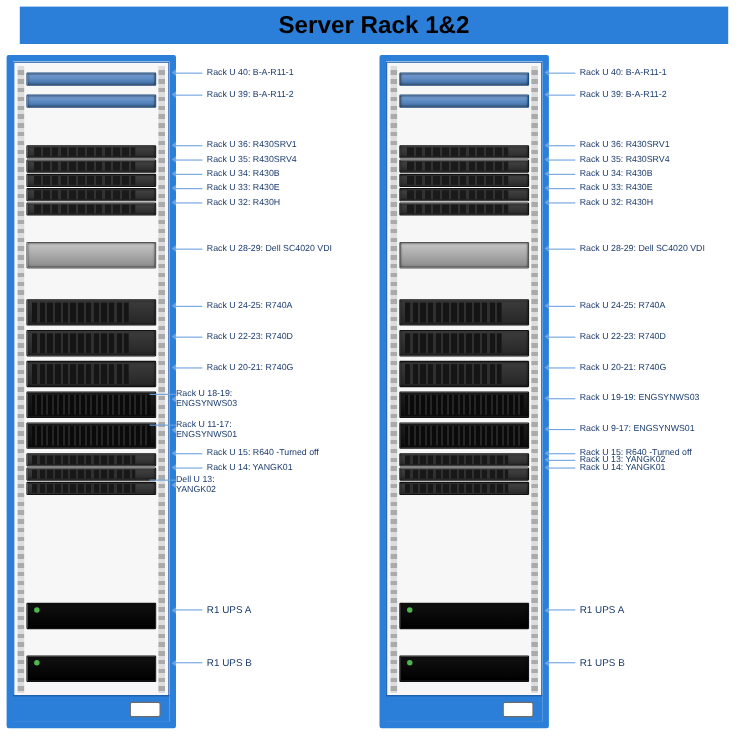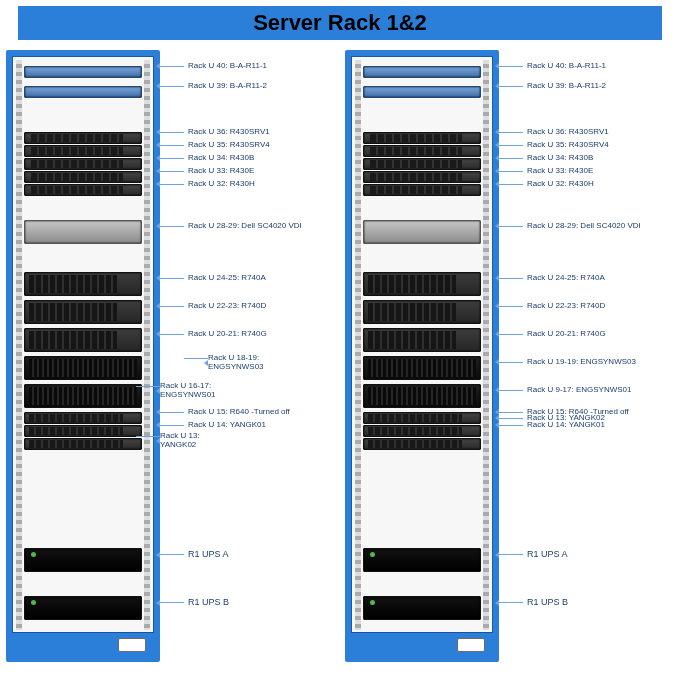--- a/index.html
+++ b/index.html
@@ -129,41 +129,41 @@
           <span>Rack U 24-25: R740A</span>
         </div>
         <div class="lbl" style="top: 252px;">
           <span class="arrowhead"></span>
           <span>Rack U 22-23: R740D</span>
         </div>
         <div class="lbl" style="top: 280px;">
           <span class="arrowhead"></span>
           <span>Rack U 20-21: R740G</span>
         </div>
-        <div class="lbl multi" style="top: 304px; margin-left: 48px;">
+        <div class="lbl multi" style="top: 304px;">
           <span class="arrowhead"></span>
           <span>Rack U 18-19:</span>
           <span>ENGSYNWS03</span>
         </div>
         <div class="lbl multi" style="top: 332px;">
           <span class="arrowhead"></span>
-          <span>Rack U 16-17:</span>
+          <span>Rack U 11-17:</span>
           <span>ENGSYNWS01</span>
         </div>
         <div class="lbl" style="top: 358px;">
           <span class="arrowhead"></span>
           <span>Rack U 15: R640 -Turned off</span>
         </div>
         <div class="lbl" style="top: 371px;">
           <span class="arrowhead"></span>
           <span>Rack U 14: YANGK01</span>
         </div>
         <div class="lbl multi" style="top: 382px;">
           <span class="arrowhead"></span>
-          <span>Rack U 13:</span>
+          <span>Dell U 13:</span>
           <span>YANGK02</span>
         </div>
         <div class="lbl" style="top: 500px; font-size: 9px;">
           <span class="arrowhead"></span>
           <span>R1 UPS A</span>
         </div>
         <div class="lbl" style="top: 548px; font-size: 9px;">
           <span class="arrowhead"></span>
           <span>R1 UPS B</span>
         </div>

